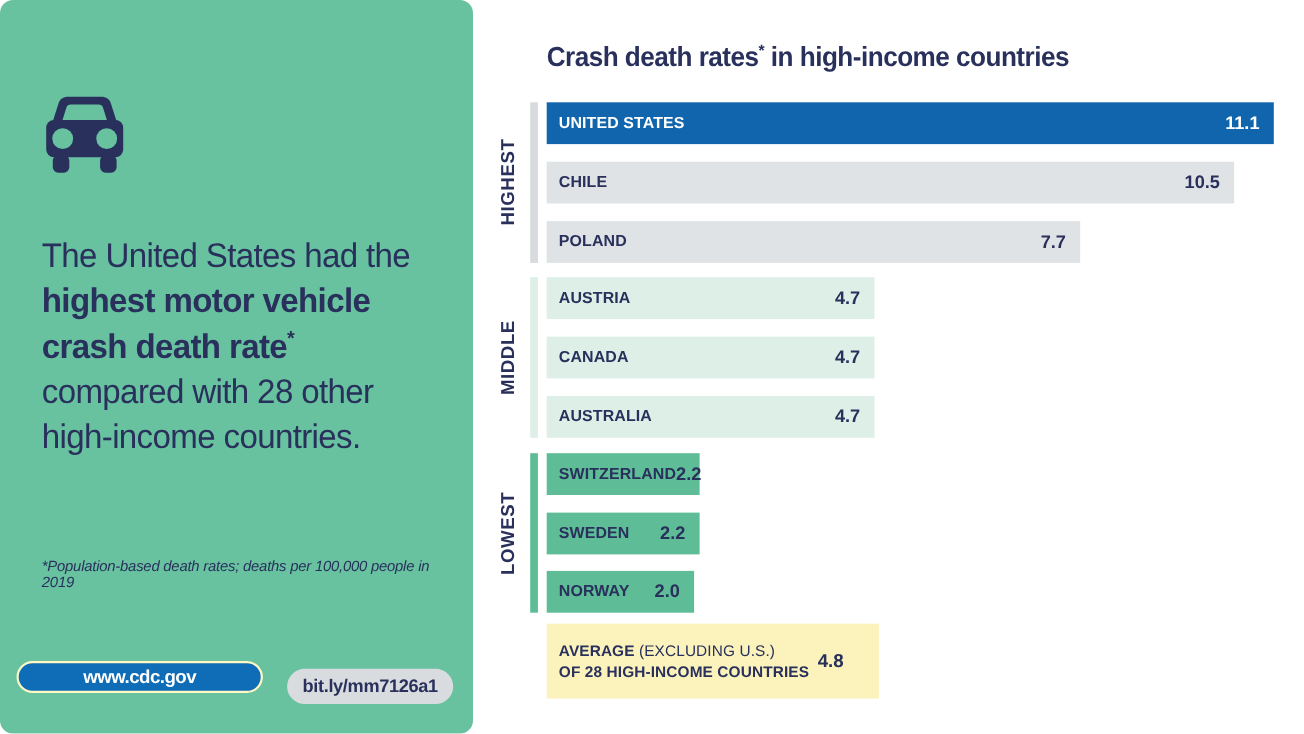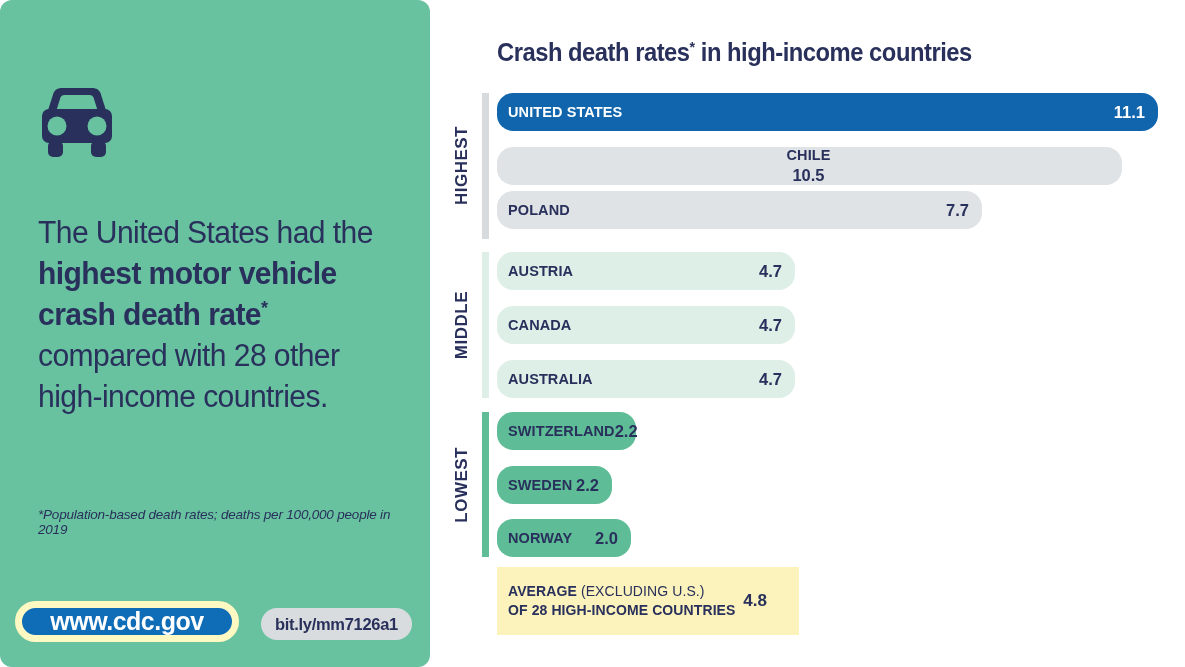--- a/index.html
+++ b/index.html
@@ -22,24 +22,24 @@
   
   .left-panel{position:absolute;left:0;top:0;width:430px;height:667px;background:var(--panel-green);border-radius:12px;}
   .car-icon{position:absolute;left:38px;top:85px;width:78px;height:73px;}
   .headline{position:absolute;left:38px;top:212px;width:400px;color:var(--navy);
     font-size:31px;line-height:41px;letter-spacing:-0.6px;
     transform:scaleX(0.97);transform-origin:left top;white-space:nowrap;}
   .headline .bold{font-weight:bold;}
   sup{font-size:60%;line-height:0;vertical-align:super;}
   .footnote{position:absolute;left:38px;top:507px;width:380px;color:var(--navy);
     font-size:13.5px;font-style:italic;letter-spacing:-0.2px;}
-  .cdc-pill{position:absolute;left:15px;top:601px;width:224px;height:41px;
-    background:var(--pill-blue);border:7px solid #fef9c3;border-radius:22px;
+  .cdc-pill{position:absolute;left:15px;top:601px;width:224px;height:29px;
+    background:var(--pill-blue);border:2px solid #fef9c3;border-radius:22px;
     display:flex;align-items:center;justify-content:center;
-    color:#ffffff;font-weight:bold;font-size:25px;letter-spacing:-0.5px;cursor:pointer;}
+    color:#ffffff;font-weight:bold;font-size:17px;letter-spacing:-0.5px;cursor:pointer;}
   .bitly-pill{position:absolute;left:261px;top:608px;width:151px;height:32px;
     background:var(--pill-gray);border-radius:16px;
     display:flex;align-items:center;justify-content:center;
     color:var(--navy);font-weight:bold;font-size:16.5px;letter-spacing:-0.3px;cursor:pointer;}
 
   
   .chart-title{position:absolute;left:497px;top:38px;color:var(--navy);
     font-size:25px;font-weight:bold;letter-spacing:-0.5px;
     transform:scaleX(0.95);transform-origin:left top;white-space:nowrap;}
   .group-indicator{position:absolute;left:482px;width:7px;}
@@ -47,29 +47,29 @@
   .gi-middle{top:252px;height:146px;background:var(--bar-lgreen);}
   .gi-lowest{top:412px;height:145px;background:var(--bar-green);}
   .group-label{position:absolute;left:446px;width:32px;display:flex;align-items:center;justify-content:center;}
   .gl-highest{top:93px;height:146px;}
   .gl-middle{top:252px;height:146px;}
   .gl-lowest{top:412px;height:145px;}
   .group-label span{writing-mode:vertical-rl;transform:rotate(180deg);
     color:var(--navy);font-weight:bold;font-size:17px;letter-spacing:0.5px;white-space:nowrap;}
 
   .bar{position:absolute;left:497px;height:38px;display:flex;align-items:center;
-    justify-content:space-between;padding:0 13px 0 11px;border-radius:16px;}
+    justify-content:space-between;padding:0 13px 0 11px;}
   .bar .lbl{font-weight:bold;font-size:14.5px;letter-spacing:0.1px;color:var(--navy);white-space:nowrap;}
   .bar .val{font-weight:bold;font-size:16.5px;color:var(--navy);white-space:nowrap;}
   .bar-blue{background:var(--bar-blue);}
   .bar-blue .lbl,.bar-blue .val{color:#ffffff;}
   .bar-gray{background:var(--bar-gray);}
   .bar-lgreen{background:var(--bar-lgreen);gap:18px;}
   .bar-green{background:var(--bar-green);}
-  .b0{top:93px;}.b1{top:147px;}.b2{top:191px;gap:42px;}
+  .b0{top:93px;}.b1{top:147px;}.b2{top:201px;gap:42px;}
   .b3{top:252px;}.b4{top:306px;}.b5{top:360px;}
   .b6{top:412px;}.b7{top:466px;}.b8{top:519px;}
 
   .average-bar{position:absolute;left:497px;top:567px;height:68px;background:var(--avg-yellow);
     display:flex;align-items:center;justify-content:space-between;padding:0 32px 0 11px;}
   .avg-text{color:var(--navy);font-size:14px;line-height:19px;letter-spacing:0.1px;white-space:nowrap;}
   .avg-text .b{font-weight:bold;}
   .avg-val{color:var(--navy);font-weight:bold;font-size:17px;}
 </style>
 </head>
@@ -117,21 +117,21 @@
       <span>MIDDLE</span>
     </div>
   <div class="group-label gl-lowest">
       <span>LOWEST</span>
     </div>
 
   <div class="bar bar-blue b0" style="width: 661px;">
     <span class="lbl">UNITED STATES</span>
     <span class="val">11.1</span>
   </div>
-  <div class="bar bar-gray b1" style="width: 625px; flex-direction: column;">
+  <div class="bar bar-gray b1" style="width: 625px;">
     <span class="lbl">CHILE</span>
     <span class="val">10.5</span>
   </div>
   <div class="bar bar-gray b2" style="width: 485px;">
     <span class="lbl">POLAND</span>
     <span class="val">7.7</span>
   </div>
   <div class="bar bar-lgreen b3" style="width: 298px;">
     <span class="lbl">AUSTRIA</span>
     <span class="val">4.7</span>
@@ -141,21 +141,21 @@
     <span class="val">4.7</span>
   </div>
   <div class="bar bar-lgreen b5" style="width: 298px;">
     <span class="lbl">AUSTRALIA</span>
     <span class="val">4.7</span>
   </div>
   <div class="bar bar-green b6" style="width: 139px;">
     <span class="lbl">SWITZERLAND</span>
     <span class="val">2.2</span>
   </div>
-  <div class="bar bar-green b7" style="width: 115px;">
+  <div class="bar bar-green b7" style="width: 139px;">
     <span class="lbl">SWEDEN</span>
     <span class="val">2.2</span>
   </div>
   <div class="bar bar-green b8" style="width: 134px; text-align: right;">
     <span class="lbl">NORWAY</span>
     <span class="val">2.0</span>
   </div>
 
   <div class="average-bar" style="width: 302px;">
     <div class="avg-text">

